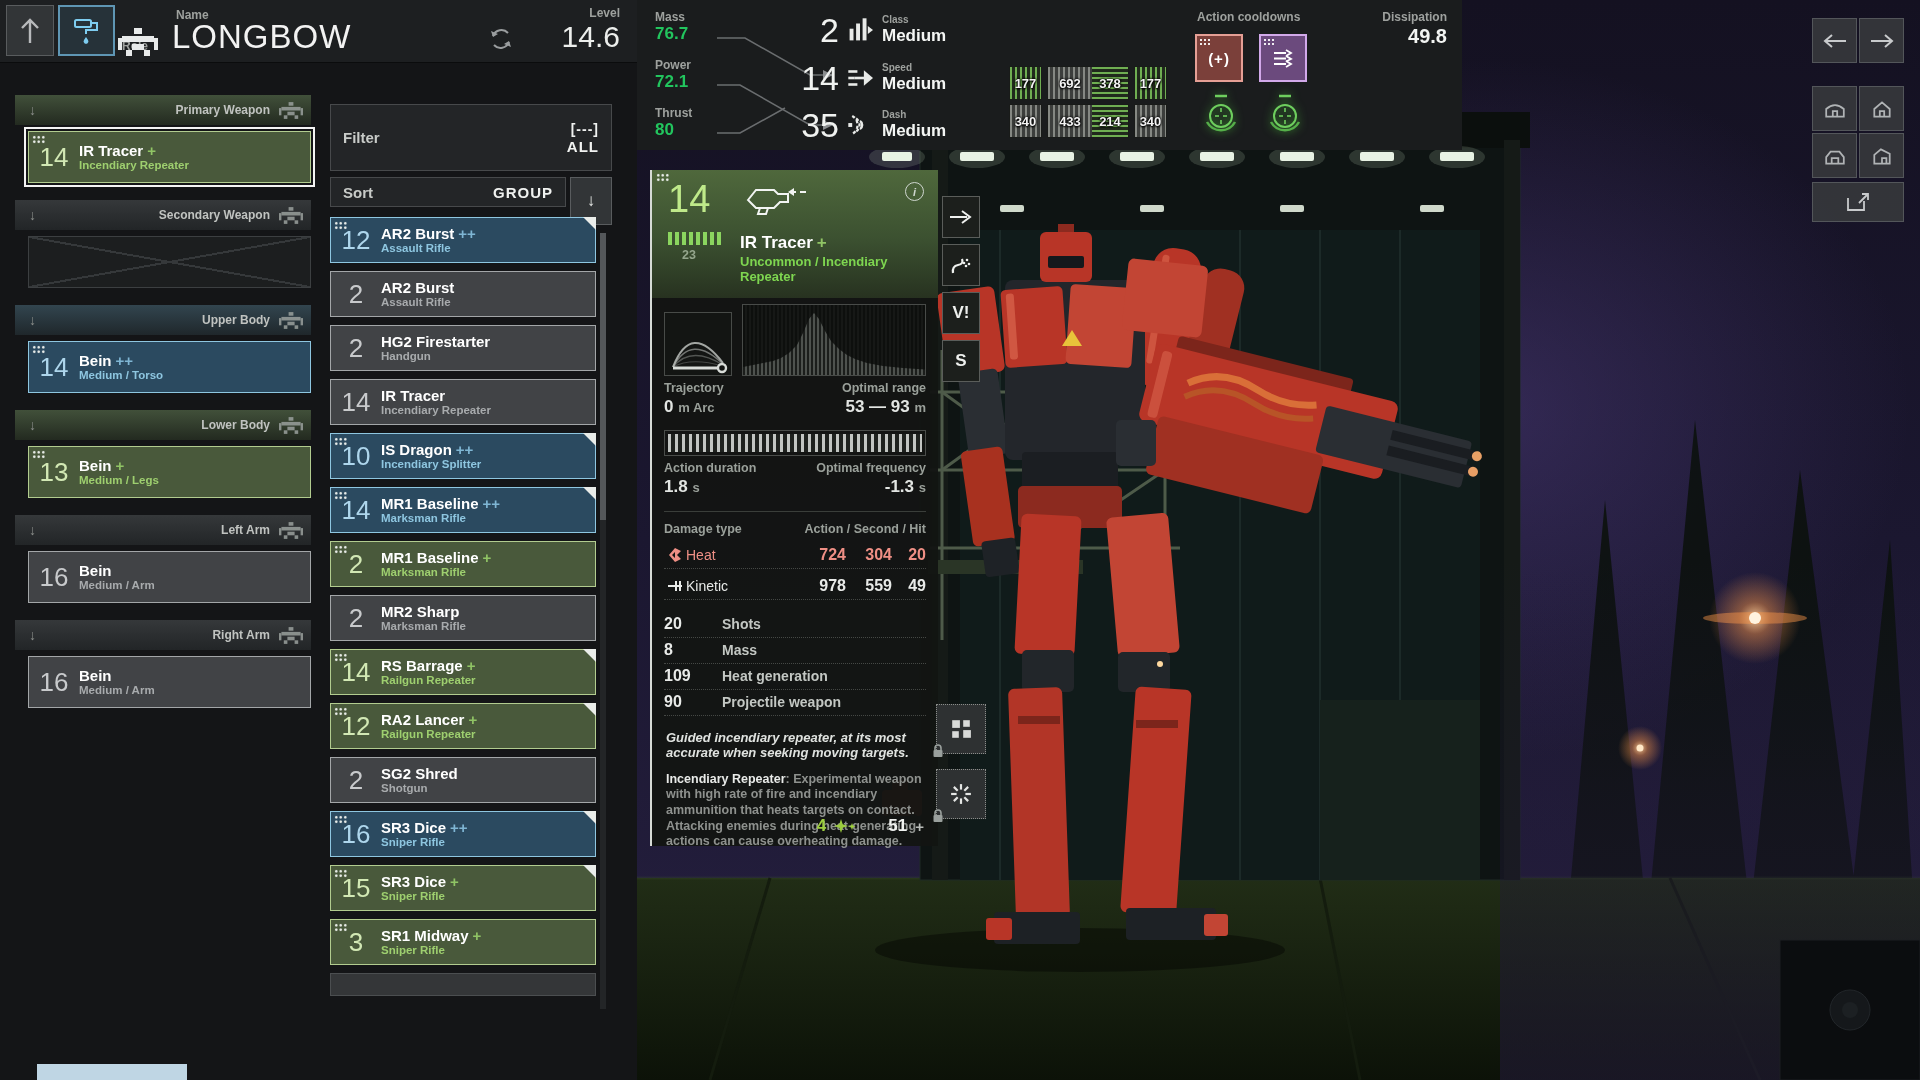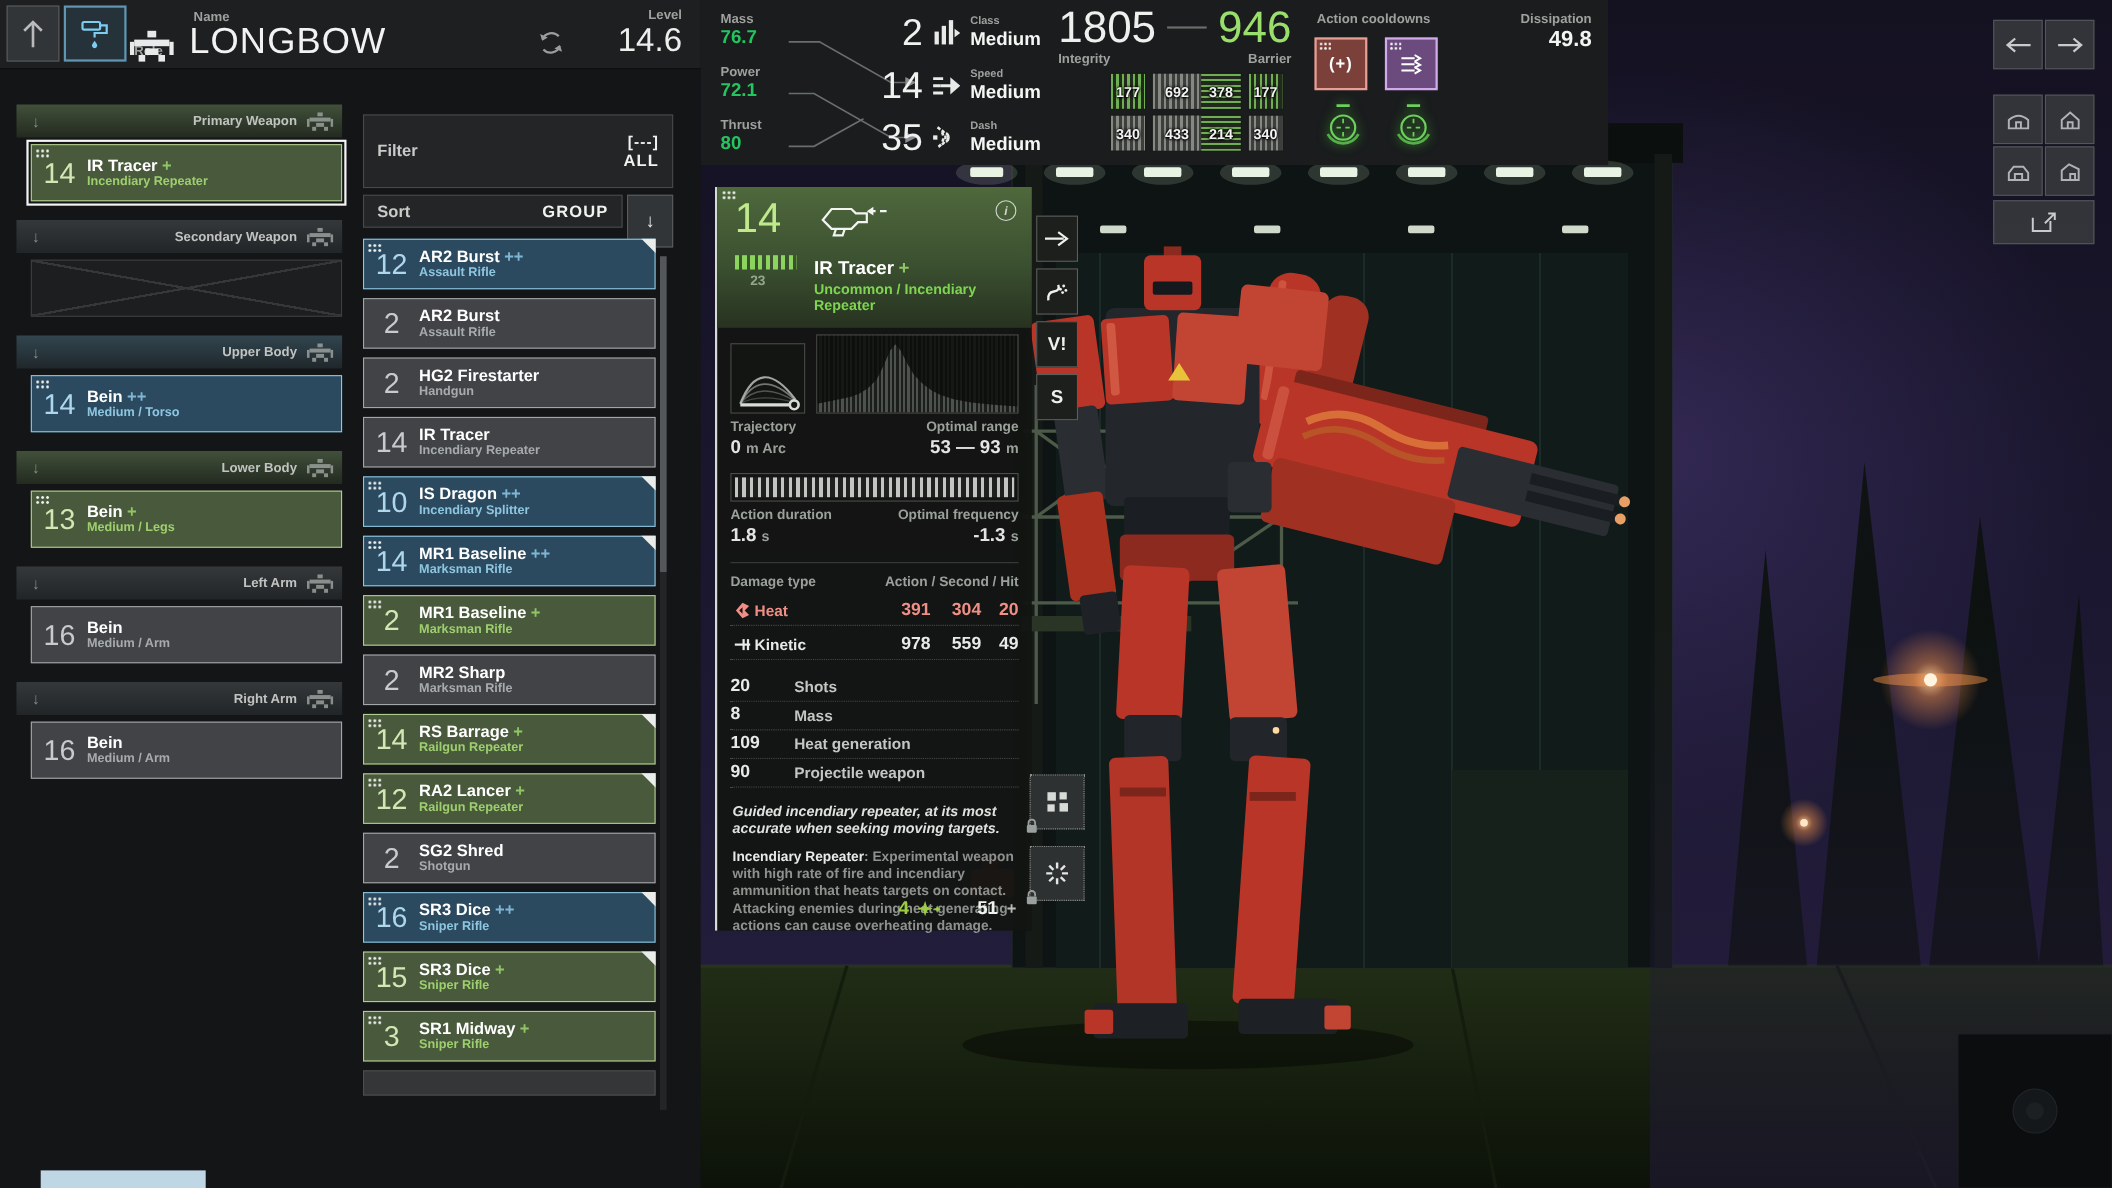--- a/index.html
+++ b/index.html
@@ -140,21 +140,21 @@
   .d-lab{font-size:12.5px;font-weight:bold;color:#9aa09a;line-height:1.25;}
   .d-val{font-size:17px;font-weight:bold;color:#e2e5e2;line-height:1.2;}
   .d-val .unit{color:#9aa09a;font-size:13px;}
   .ta-r{text-align:right;}
   .stripe-bar{margin:13px 12px 0 12px;height:26px;border:1px solid #4a4d4a;box-sizing:border-box;padding:3px;}
   .stripe-fill{height:100%;background:repeating-linear-gradient(90deg,#c2c5c2 0 3px,#1e211e 3px 7px);}
   .d-divider{margin:14px 12px 0 12px;border-top:1px solid #3a3e3a;}
   .dmg-head{display:flex;justify-content:space-between;padding:10px 12px 0 12px;}
   .dmg-row{display:flex;align-items:center;height:26px;margin:4px 12px 0 12px;border-bottom:1px dotted #454845;}
   .dmg-ico{width:22px;}
-  .dmg-type{flex:1;font-size:14px;font-weight:bold;}
+  .dmg-type{flex:1;font-size:14px;font-weight:normal;}
   .dmg-v{width:46px;text-align:right;font-size:16px;font-weight:bold;}
   .dmg-hit{width:34px;}
   .heat-row .dmg-type,.heat-row .dmg-v{color:var(--heat,#ef8f85);}
   .kin-row .dmg-type,.kin-row .dmg-v{color:#e8eae8;}
   .stat-rows{margin:12px 12px 0 12px;}
   .stat-row{display:flex;align-items:center;height:25px;border-bottom:1px dotted #454845;}
   .stat-v{width:58px;font-size:16px;font-weight:bold;color:#e8eae8;}
   .stat-l{font-size:14px;font-weight:bold;color:#c3c7c3;}
   .d-flavor{margin:14px 14px 0 14px;font-size:13px;font-weight:bold;font-style:italic;color:#dfe2df;line-height:1.2;}
   .d-desc{margin:11px 14px 0 14px;font-size:12.5px;font-weight:bold;color:#8e918e;line-height:1.25;}
@@ -773,31 +773,20 @@
           <path d="M10,7 A3.5,3.5 0 0 1 10,13"></path>
         </g>
         <rect x="1" y="8.5" width="3" height="3" fill="#e8eae8"></rect>
       </svg>
       <div class="o-text">
           <div class="o-label">Dash</div>
           <div class="o-rating">Medium</div>
         </div>
     </div>
 
-    <div class="integ">
-      <div class="integ-row">
-        <span class="integ-val">1805</span>
-        <span class="integ-dash"></span>
-        <span class="barrier-val">946</span>
-      </div>
-      <div class="integ-labels">
-        <span class="mini-label">Integrity</span>
-        <span class="mini-label">Barrier</span>
-      </div>
-    </div>
     <div class="pgrid">
       <div class="pcol-n">
         <div class="pcell hatch-gv">
             <span class="pnum">177</span>
           </div>
         <div class="pcell hatch-gray">
             <span class="pnum">340</span>
           </div>
       </div>
       <div class="pcol-w">
@@ -939,21 +928,21 @@
     <div class="d-divider"></div>
     <div class="dmg-head">
       <span class="d-lab">Damage type</span>
       <span class="d-lab">Action / Second / Hit</span>
     </div>
     <div class="dmg-row heat-row">
       <svg class="dmg-ico" width="16" height="16" viewBox="0 0 16 16">
         <path d="M2,8 L8,1 L14,4 L10,8 L14,12 L8,15 Z M5,8 L8,5 L8,11 Z" fill="#ef8f85" fill-rule="evenodd"></path>
       </svg>
       <span class="dmg-type">Heat</span>
-      <span class="dmg-v">391</span>
+      <span class="dmg-v">724</span>
       <span class="dmg-v">304</span>
       <span class="dmg-v dmg-hit">20</span>
     </div>
     <div class="dmg-row kin-row">
       <svg class="dmg-ico" width="16" height="16" viewBox="0 0 16 16">
         <g fill="#e8eae8">
             <rect x="1" y="7" width="14" height="2"></rect>
             <rect x="8" y="3" width="2" height="10"></rect>
             <rect x="12" y="3" width="2" height="10"></rect>
           </g>

